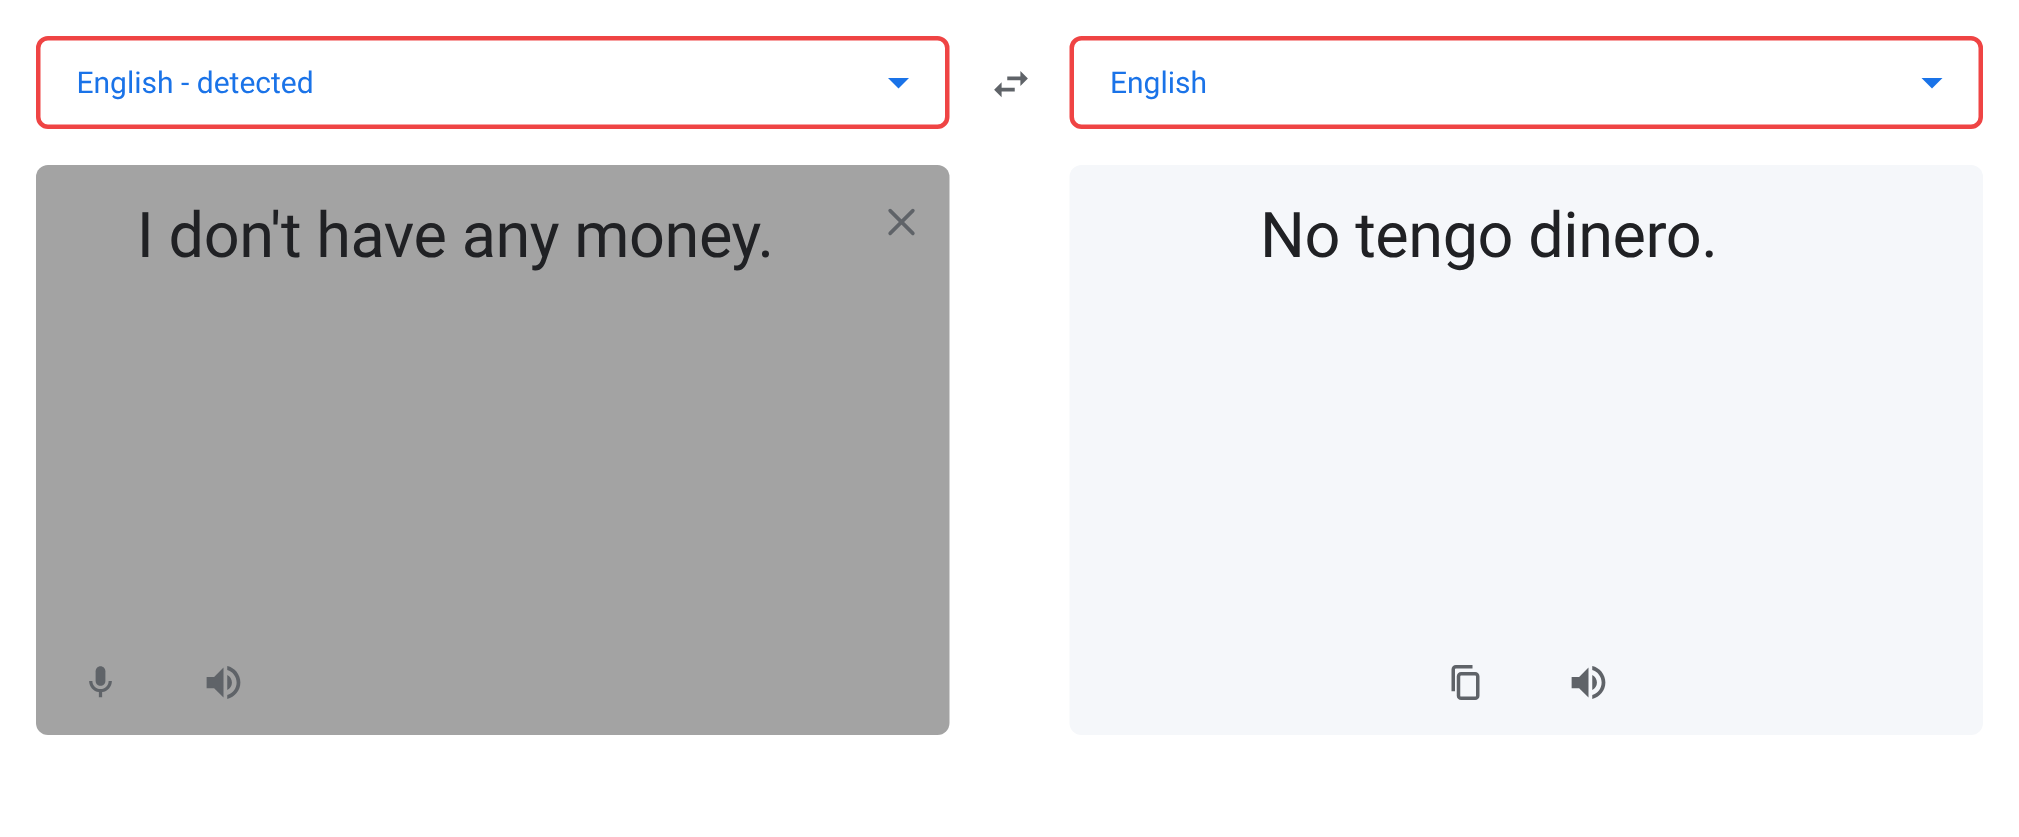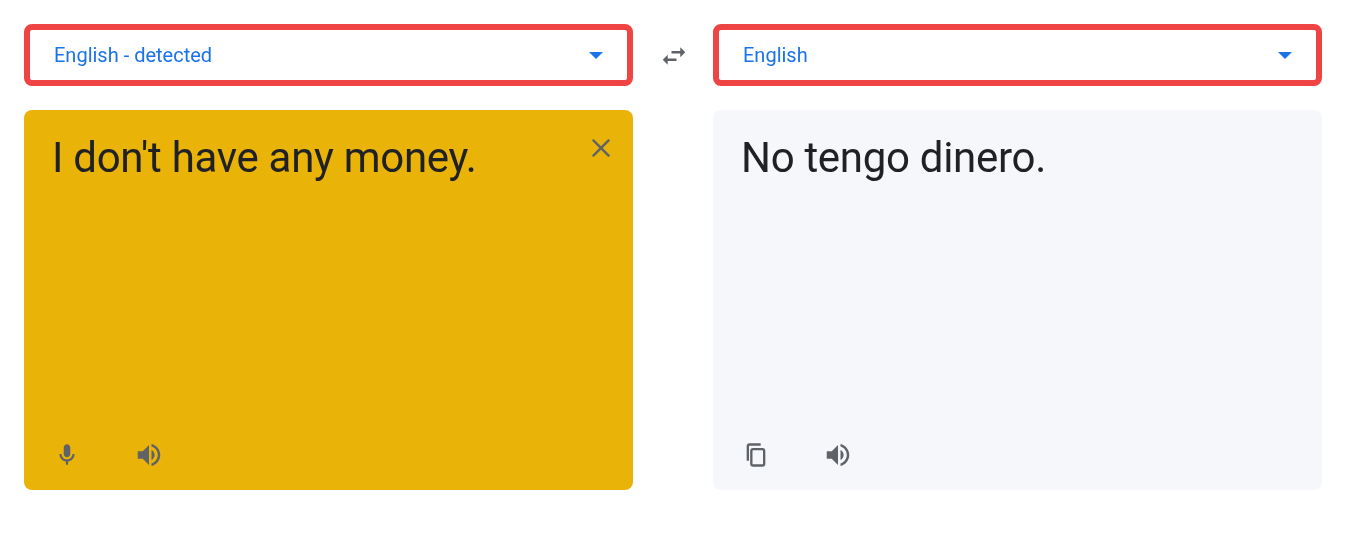--- a/index.html
+++ b/index.html
@@ -21,21 +21,21 @@
     }
     .panel {
       flex: 1;
       display: flex;
       flex-direction: column;
     }
     .lang-selector {
       display: flex;
       align-items: center;
       justify-content: space-between;
-      border: 6px solid #ef4444;
+      border: 3px solid #ef4444;
       border-radius: 8px;
       padding: 14px 24px;
       cursor: pointer;
       background: #fff;
       height: 62px;
     }
     .lang-label {
       color: #1a73e8;
       font-size: 20px;
       font-weight: 400;
@@ -62,24 +62,26 @@
     .text-area {
       margin-top: 24px;
       padding: 20px 28px 20px 28px;
       min-height: 380px;
       position: relative;
       display: flex;
       flex-direction: column;
       border-radius: 8px;
     }
     .text-area.source {
-      background: #eab308;
+      background: #a3a3a3;
+      text-align: center;
     }
     .text-area.target {
       background: #f5f7fa;
+      align-items: center;
     }
     .text-content {
       font-size: 42px;
       line-height: 1.35;
       color: #202124;
       font-weight: 400;
       flex: 1;
       padding-right: 50px;
       letter-spacing: -0.3px;
     }

